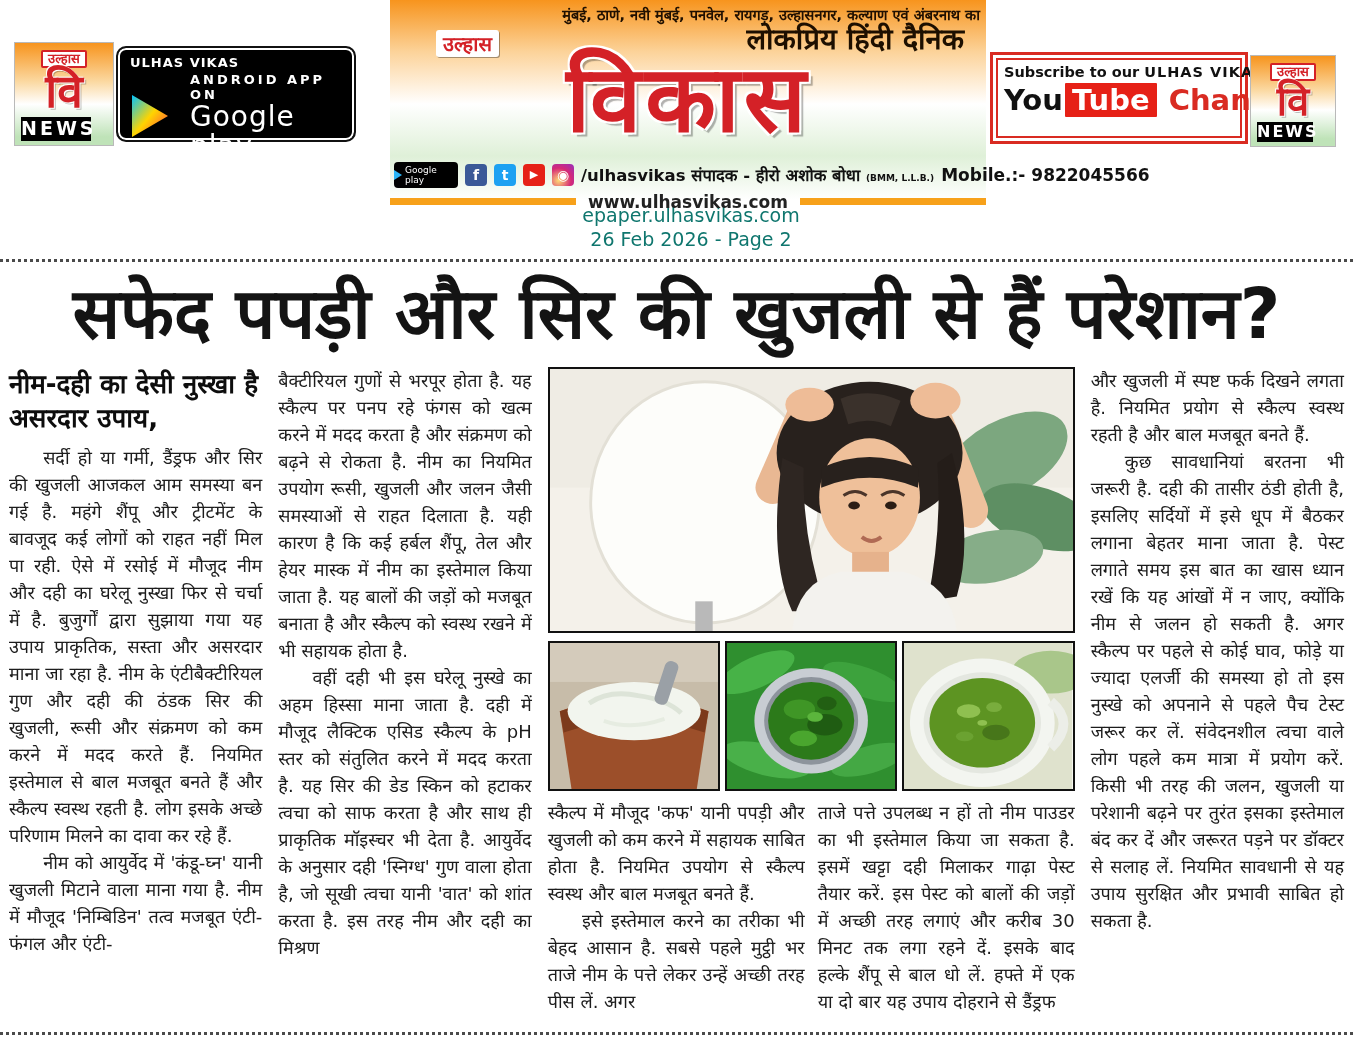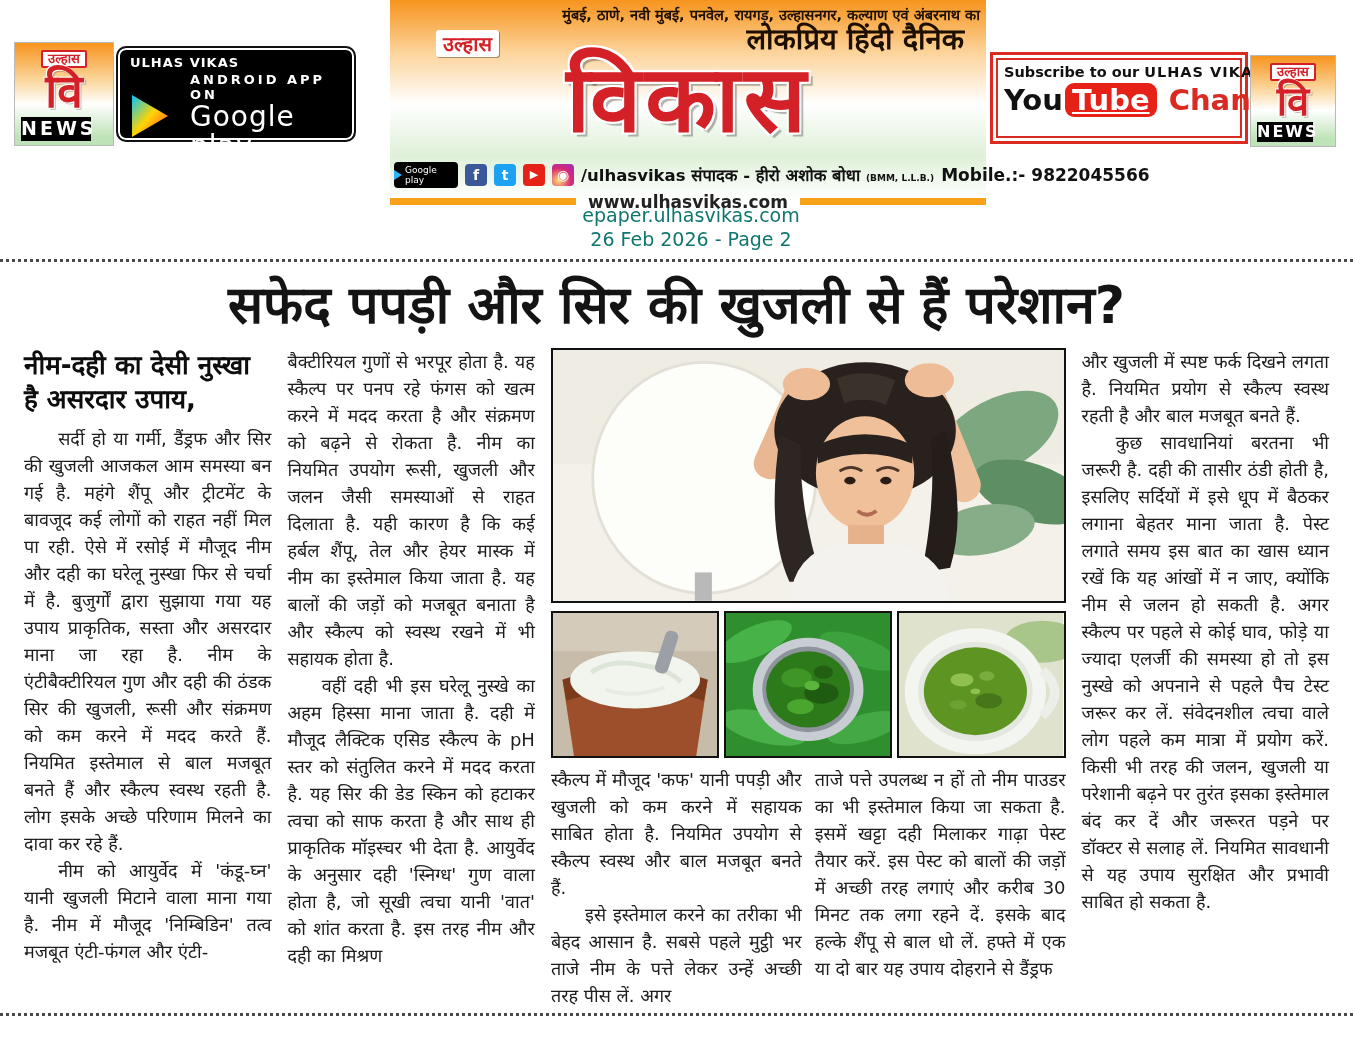--- a/index.html
+++ b/index.html
@@ -58,31 +58,31 @@
   .site-bar .bar { flex:1; height:7px; background:#f7a11a; }
   .site-bar .site { padding:0 12px; font-size:17px; font-weight:bold; color:#222; }
 
   .subscribe { position:absolute; left:990px; top:52px; width:258px; height:92px;
     border:3px solid #d92b22; background:#fff; padding:3px; }
   .subscribe .inner { border:2px solid #d92b22; height:100%; padding:4px 6px 2px; text-align:center; }
   .sub-line1 { font-size:14.5px; font-weight:bold; color:#111; white-space:nowrap; }
   .sub-line1 .bolder { font-weight:900; letter-spacing:1px; }
   .sub-line2 { font-size:29px; font-weight:900; margin-top:3px; white-space:nowrap; }
   .sub-line2 .you { color:#111; }
-  .sub-line2 .tube { background:#e62117; color:#fff; border-radius:9px; padding:0 7px; margin:0 2px;text-decoration:underline; }
+  .sub-line2 .tube { background:#e62117; color:#fff; border-radius:1px; padding:0 7px; margin:0 2px; }
   .sub-line2 .channel { color:#d92b22; }
 
   
   .epaper { text-align:center; font-size:19px; color:#0f766e; line-height:1.25; margin-top:4px;padding-left:29px; }
   .dotted { border-top:3px dotted #4a4a4a; margin-top:7px; }
-  .headline { text-align:center; font-weight:900; font-size:52px; color:#141414;
+  .headline { text-align:center; font-weight:900; font-size:70px; color:#141414;
     line-height:1.05; padding:16px 6px 8px; letter-spacing:0px; }
 
   
-  .article { display:flex; gap:16px; padding:8px 24px 4px; height:676px; overflow:hidden;
+  .article { display:flex; gap:16px; padding:8px 9px 4px; height:676px; overflow:hidden;
     border-bottom:3px dotted #4a4a4a; }
   .col { flex:1; min-width:0; }
   .mid { flex:2.08; display:flex; flex-direction:column; gap:8px; min-width:0; }
   .subhead { font-size:26px; font-weight:800; line-height:1.32; color:#0d0d0d; margin-bottom:8px; }
   .article p { font-size:18px; line-height:1.5; text-align:justify; color:#1c1c1c; }
   .article p.indent { text-indent:1.9em; }
   .photo-main { height:266px; border:2px solid #111; background:#f6f4ef; }
   .photo-main svg, .strip-item svg { width:100%; height:100%; display:block; }
   .photo-strip { display:flex; gap:5px; height:150px; }
   .strip-item { flex:1; border:2px solid #111; min-width:0; }

